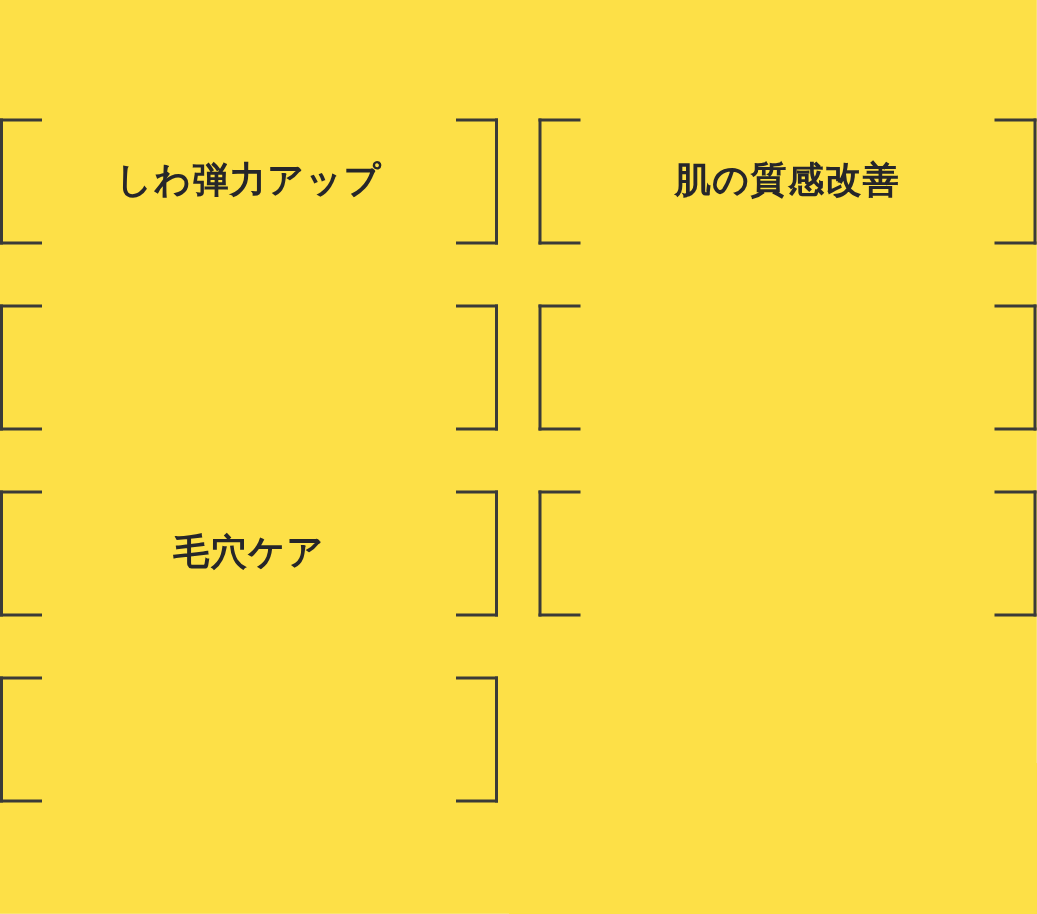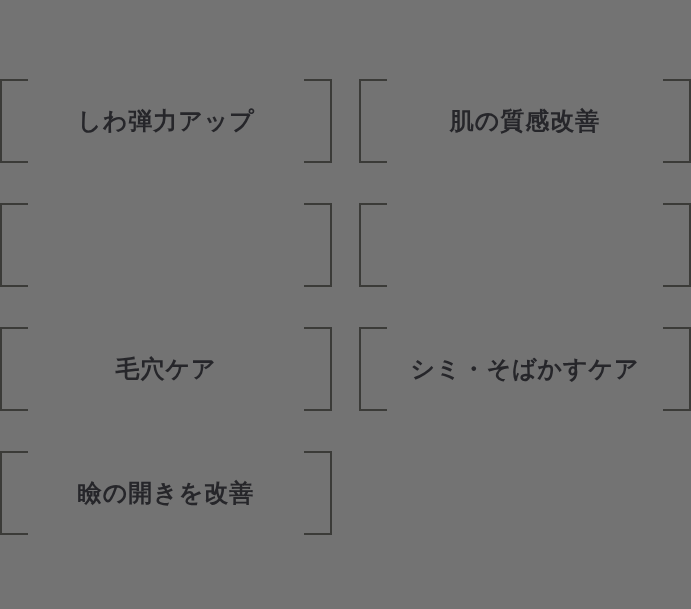--- a/index.html
+++ b/index.html
@@ -11,21 +11,21 @@
     height: 609px;
     background: #f3f2ed;
     font-family: "Liberation Sans", "DejaVu Sans", sans-serif;
     overflow: hidden;
   }
 
   .board {
     position: relative;
     width: 691px;
     height: 609px;
-    background: #737373;
+    background: #fde047;
     box-sizing: border-box;
   }
 
   .grid {
     position: absolute;
     left: 0;
     top: 79px;
     width: 691px;
     display: grid;
     grid-template-columns: 332px 27px 332px;
@@ -130,24 +130,22 @@
 
     <div class="card">
       <span class="bracket bracket-left"></span>
       <span class="bracket bracket-right"></span>
       <span class="card-label">毛穴ケア</span>
     </div>
     <div class="gutter"></div>
     <div class="card">
       <span class="bracket bracket-left"></span>
       <span class="bracket bracket-right"></span>
-      <span class="card-label">シミ・そばかすケア</span>
     </div>
 
     <div class="card">
       <span class="bracket bracket-left"></span>
       <span class="bracket bracket-right"></span>
-      <span class="card-label">瞼の開きを改善</span>
     </div>
     <div class="gutter"></div>
 
   </div>
 </div>
 
 </body></html>

